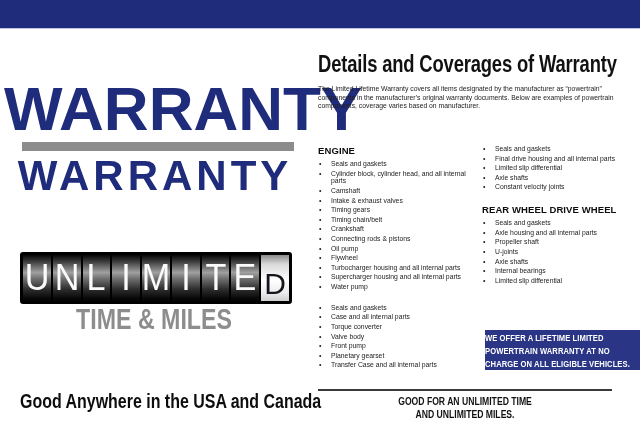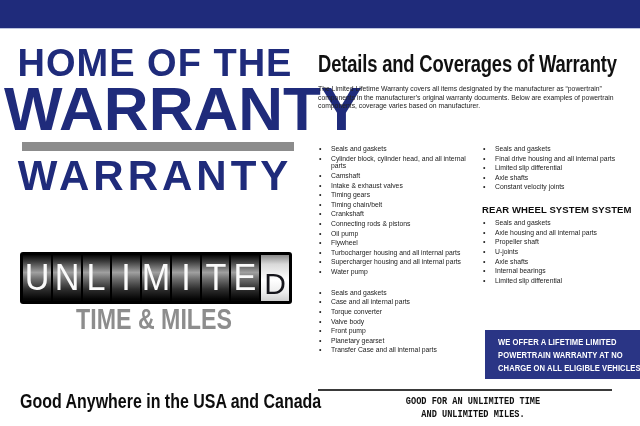--- a/index.html
+++ b/index.html
@@ -47,38 +47,37 @@
   .rp-cols { position:absolute; left:318px; top:145px; width:322px; display:flex; }
   .rp-col-a { width:164px; }
   .rp-col-b { width:158px; }
   .section + .section { margin-top:13px; }
   .sec-heading { font-size:9.5px; font-weight:bold; color:#0d0d0d;
     letter-spacing:0.1px; margin-bottom:4px; white-space:nowrap; }
   .li { display:flex; margin-bottom:1.8px; }
   .dot { flex:0 0 13px; width:13px; font-size:7px; line-height:7.8px; color:#222222; padding-left:1px; }
   .li-text { font-size:6.8px; line-height:7.8px; color:#222222; }
 
-  .offer-box { position:absolute; left:485px; top:330px; width:155px; height:49px;
-    background:#2a3585; display:flex; flex-direction:column; justify-content:center; padding-left:13px; }
+  .offer-box { position:absolute; left:485px; top:330px; width:155px; height:40px;
+    background:#2a3585; display:flex; flex-direction:column; justify-content:center; }
   .offer-line { color:#ffffff; font-weight:bold; font-size:9.5px; line-height:13px;
     letter-spacing:0.1px; transform:scaleX(0.8); transform-origin:left center; white-space:nowrap; }
 
   .rp-divider { position:absolute; left:318px; top:389px; width:294px; height:2px; background:#3a3a3a; }
-  .rp-footnote { position:absolute; left:326px; top:395px; width:294px; text-align:center;font-family:Liberation Mono, monospace; }
+  .rp-footnote { position:absolute; left:318px; top:395px; width:294px; text-align:center; }
   .footnote-line { color:#111111; font-weight:bold; font-size:10.5px; line-height:12.5px;
     transform:scaleX(0.82); white-space:nowrap; }
 </style>
 </head>
 <body>
 
 <div class="page">
 
   <div class="top-bar"></div>
 
-  <div class="hl hl1">HOME OF THE</div>
   <div class="hl hl2">WARRANTY</div>
   <div class="gray-rule"></div>
   <div class="hl hl3">WARRANTY</div>
 
   <div class="od-frame">
     <div class="od-wheels">
       
     
         <div class="od-cell">
           <span class="od-char">U</span>
@@ -120,20 +119,21 @@
 
   <div class="left-footer">Good Anywhere in the USA and Canada</div>
 
   <div class="rp-title">Details and Coverages of Warranty</div>
   <div class="rp-intro">The Limited Lifetime Warranty covers all items designated by the manufacturer as “powertrain” components in the manufacturer’s original warranty documents. Below are examples of powertrain components, coverage varies based on manufacturer.</div>
 
   <div class="rp-cols">
     <div class="rp-col-a">
 
       <div class="section">
+        <div class="sec-heading">ENGINE</div>
         <div class="bullet-list">
 
             <div class="li">
               <span class="dot">•</span>
               <span class="li-text">Seals and gaskets</span>
             </div>
 
             <div class="li">
               <span class="dot">•</span>
               <span class="li-text">Cylinder block, cylinder head, and all internal parts</span>
@@ -263,21 +263,21 @@
             </div>
 
             <div class="li">
               <span class="dot">•</span>
               <span class="li-text">Constant velocity joints</span>
             </div>
           </div>
       </div>
 
       <div class="section">
-        <div class="sec-heading">REAR WHEEL SYSTEM SYSTEM</div>
+        <div class="sec-heading">REAR WHEEL DRIVE WHEEL</div>
         <div class="bullet-list">
 
             <div class="li">
               <span class="dot">•</span>
               <span class="li-text">Seals and gaskets</span>
             </div>
 
             <div class="li">
               <span class="dot">•</span>
               <span class="li-text">Axle housing and all internal parts</span>

